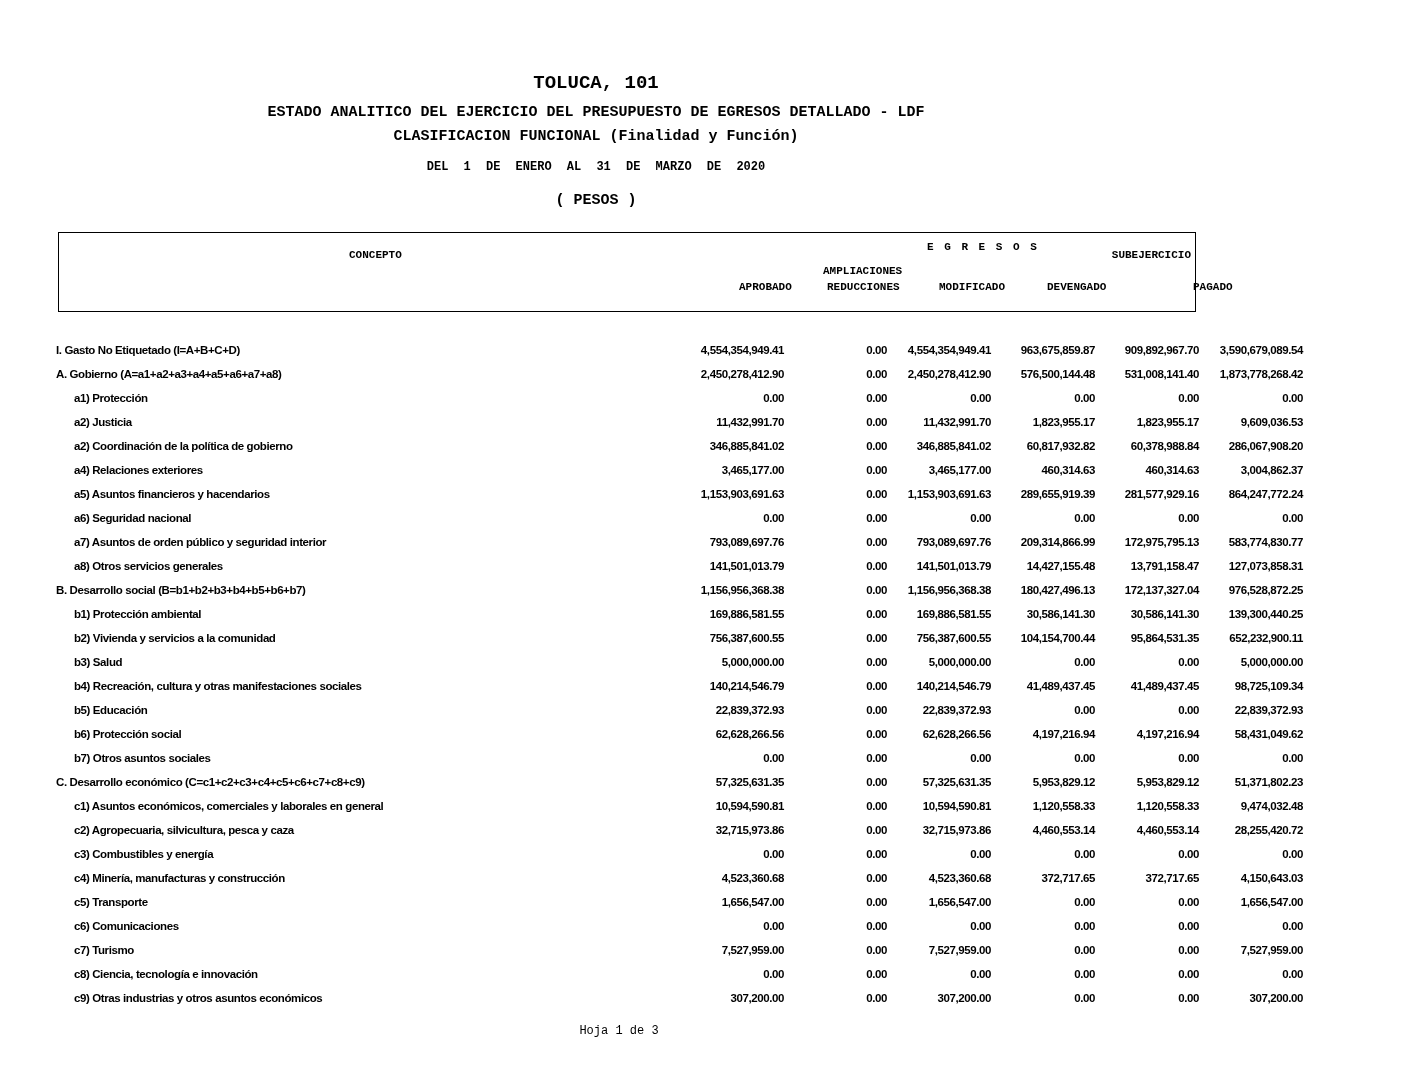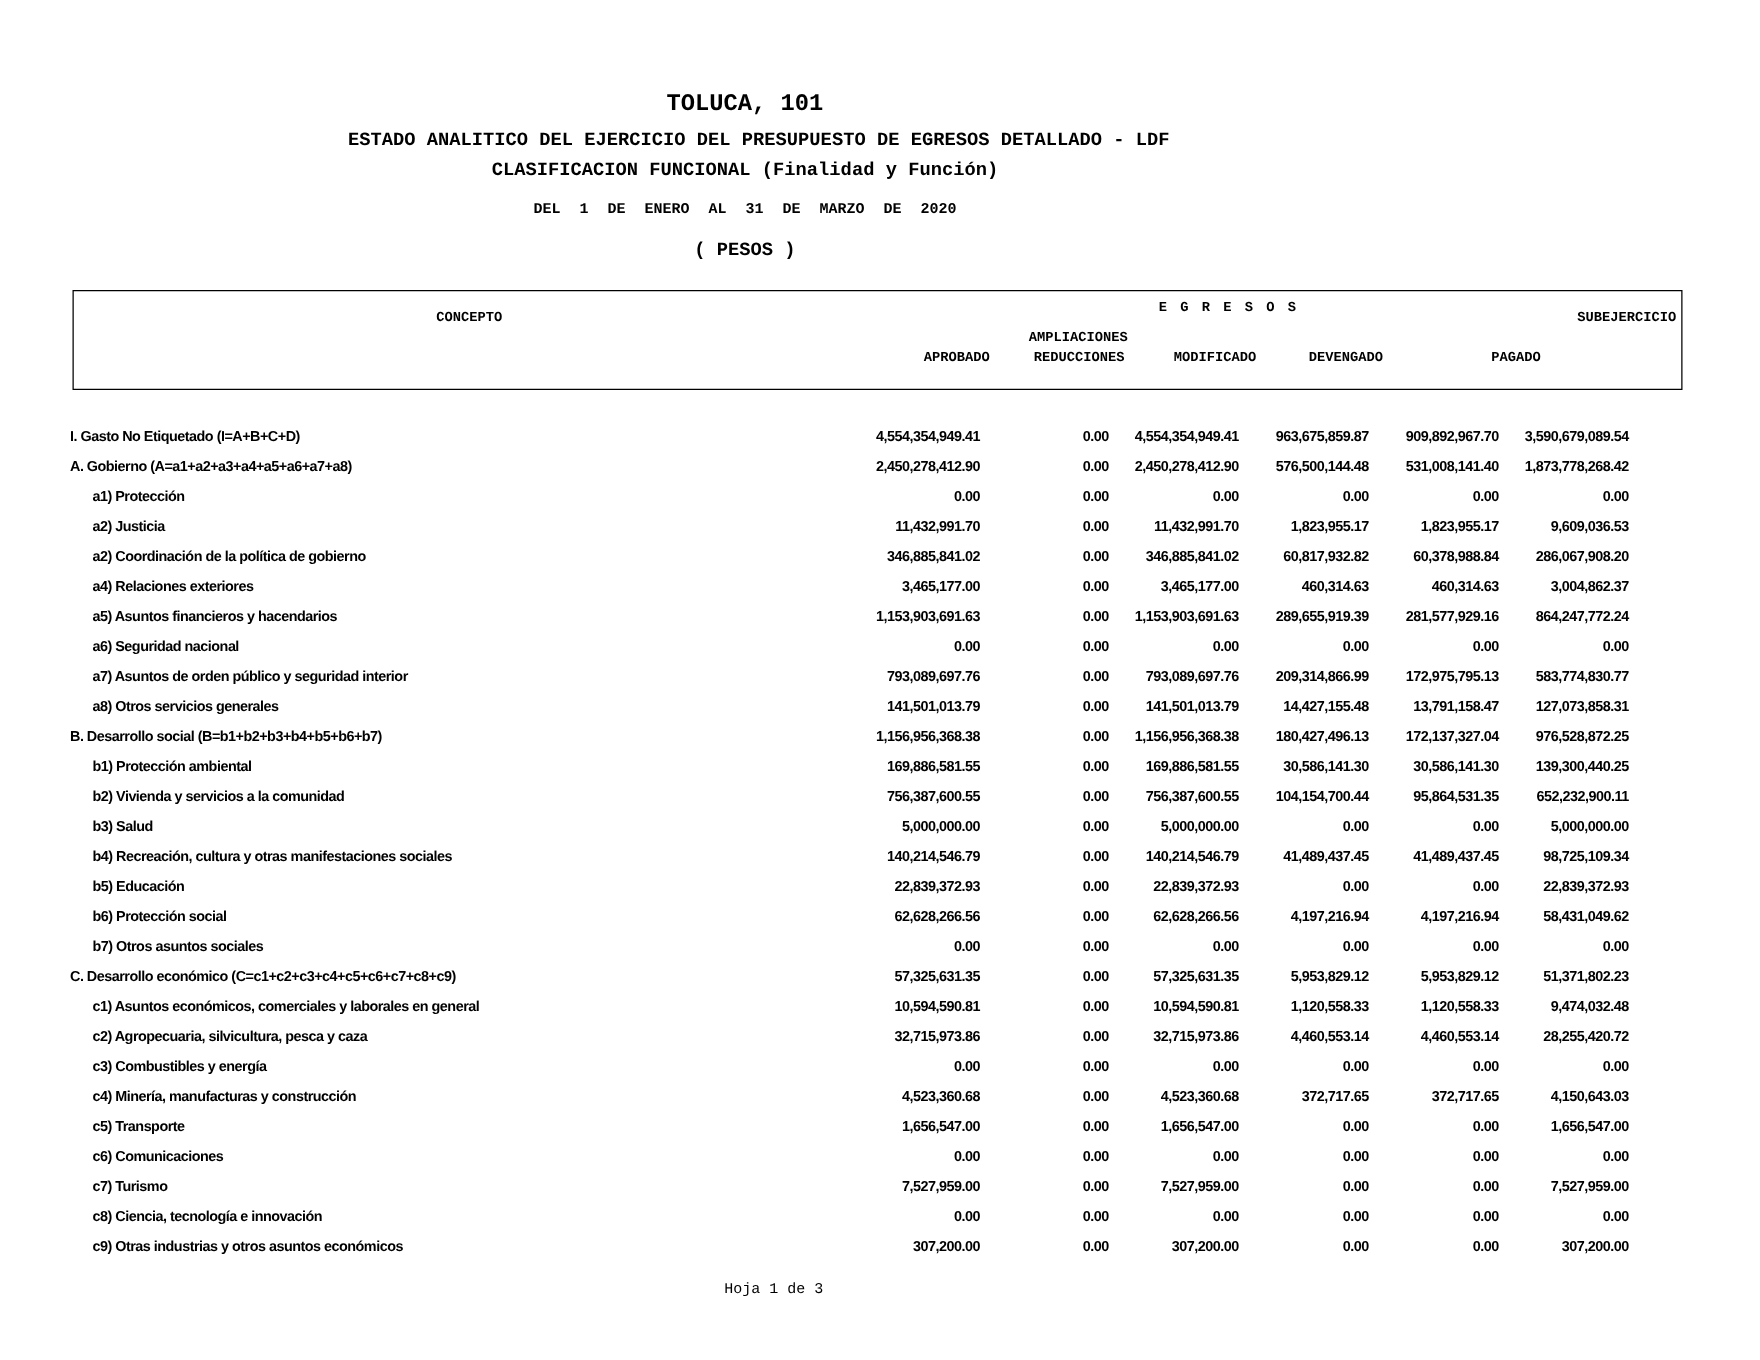--- a/index.html
+++ b/index.html
@@ -1,25 +1,25 @@
 <!DOCTYPE html>
 <html><head>
 <meta charset="utf-8">
 <style>
   html, body { margin:0; padding:0; background:#ffffff; }
   body { width:1408px; height:1088px; position:relative; overflow:hidden; color:#000; }
   .mono { font-family: "Liberation Mono", "DejaVu Sans Mono", monospace; font-weight:bold; }
   .sans { font-family: "Liberation Sans", "DejaVu Sans", sans-serif; font-weight:bold; }
   .center { position:absolute; left:0; width:1192px; text-align:center; }
   #title { top:72px; font-size:19px; }
-  #sub1 { top:104px; font-size:15px;padding-left:11px; }
+  #sub1 { top:104px; font-size:15px; }
   #sub2 { top:128px; font-size:15px; }
   #period { top:160px; font-size:12px; word-spacing:8px; }
   #units { top:192px; font-size:15px; }
-  #hdrbox { position:absolute; left:58px; top:232px; width:1288px; height:80px; border:1px solid #000; box-sizing:border-box; }
+  #hdrbox { position:absolute; left:58px; top:232px; width:1138px; height:80px; border:1px solid #000; box-sizing:border-box; }
   .hl { position:absolute; font-size:11px; white-space:nowrap; }
   #rows { position:absolute; left:0; top:341px; width:1368px; }
   .row { position:relative; height:24px; font-size:11.5px; letter-spacing:-0.4px; }
   .row > span { position:absolute; top:0; white-space:nowrap; line-height:18px; }
   .lbl { left:56px; }
   .lbl.sub { left:74px; }
   .num { text-align:right; }
   .c1 { right:584px; }  
   .c2 { right:481px; }  
   .c3 { right:377px; }  

